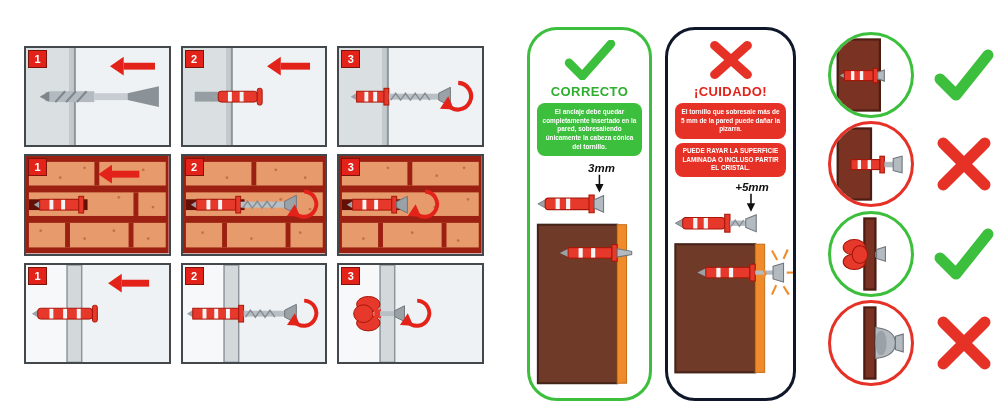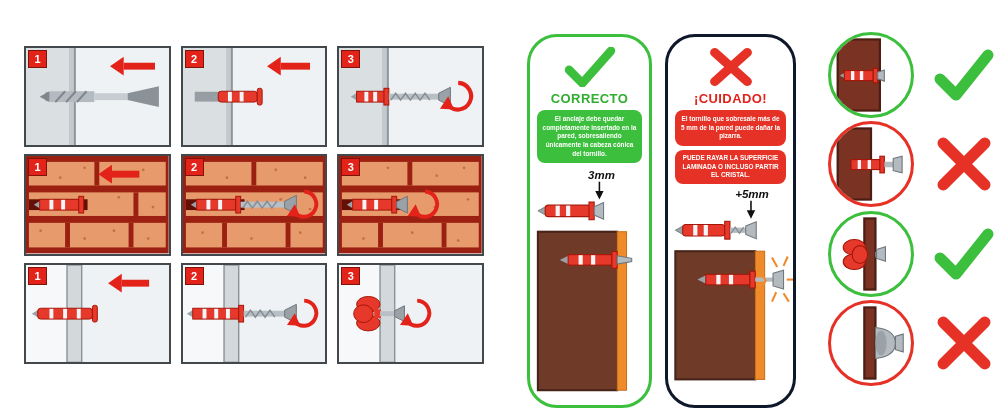--- a/index.html
+++ b/index.html
@@ -8,21 +8,21 @@
 
   
   .steps-grid{position:absolute;left:24px;top:46px;width:460px;height:318px;display:grid;
     grid-template-columns:repeat(3,1fr);grid-template-rows:repeat(3,1fr);column-gap:10px;row-gap:7px;}
   .panel{position:relative;border:2px solid #43484d;background:#eef2f4;overflow:hidden;}
   .panel svg{position:absolute;inset:0;width:100%;height:100%;}
   .badge{position:absolute;top:2px;left:2px;width:17px;height:16px;background:#e32219;border:1px solid #7e1309;
     color:#fff;font-size:11px;font-weight:bold;display:flex;align-items:center;justify-content:center;z-index:2;}
 
   
-  .card{position:absolute;top:34px;height:368px;background:#fff;border-radius:30px;display:flex;flex-direction:column;align-items:center;justify-content:space-between;}
+  .card{position:absolute;top:27px;height:368px;background:#fff;border-radius:30px;display:flex;flex-direction:column;align-items:center;justify-content:space-between;}
   .card-correct{left:527px;width:119px;border:3px solid #3cbf3c;}
   .card-warning{left:665px;width:125px;border:3px solid #0f172a;}
   .card-mark{margin-top:8px;height:44px;display:flex;align-items:center;justify-content:center;}
   .card-title{font-size:13px;font-weight:bold;letter-spacing:.4px;margin-top:2px;white-space:nowrap;}
   .card-correct .card-title{color:#2fae2f;}
   .card-warning .card-title{color:#e32219;}
   .card-body{margin:4px 7px 2px;border-radius:8px;padding:5px 5px;color:#fff;font-size:6.4px;font-weight:bold;
     text-align:center;line-height:1.35;}
   .card-correct .card-body{background:#3cbf3c;}
   .card-warning .card-body{background:#e63226;}

